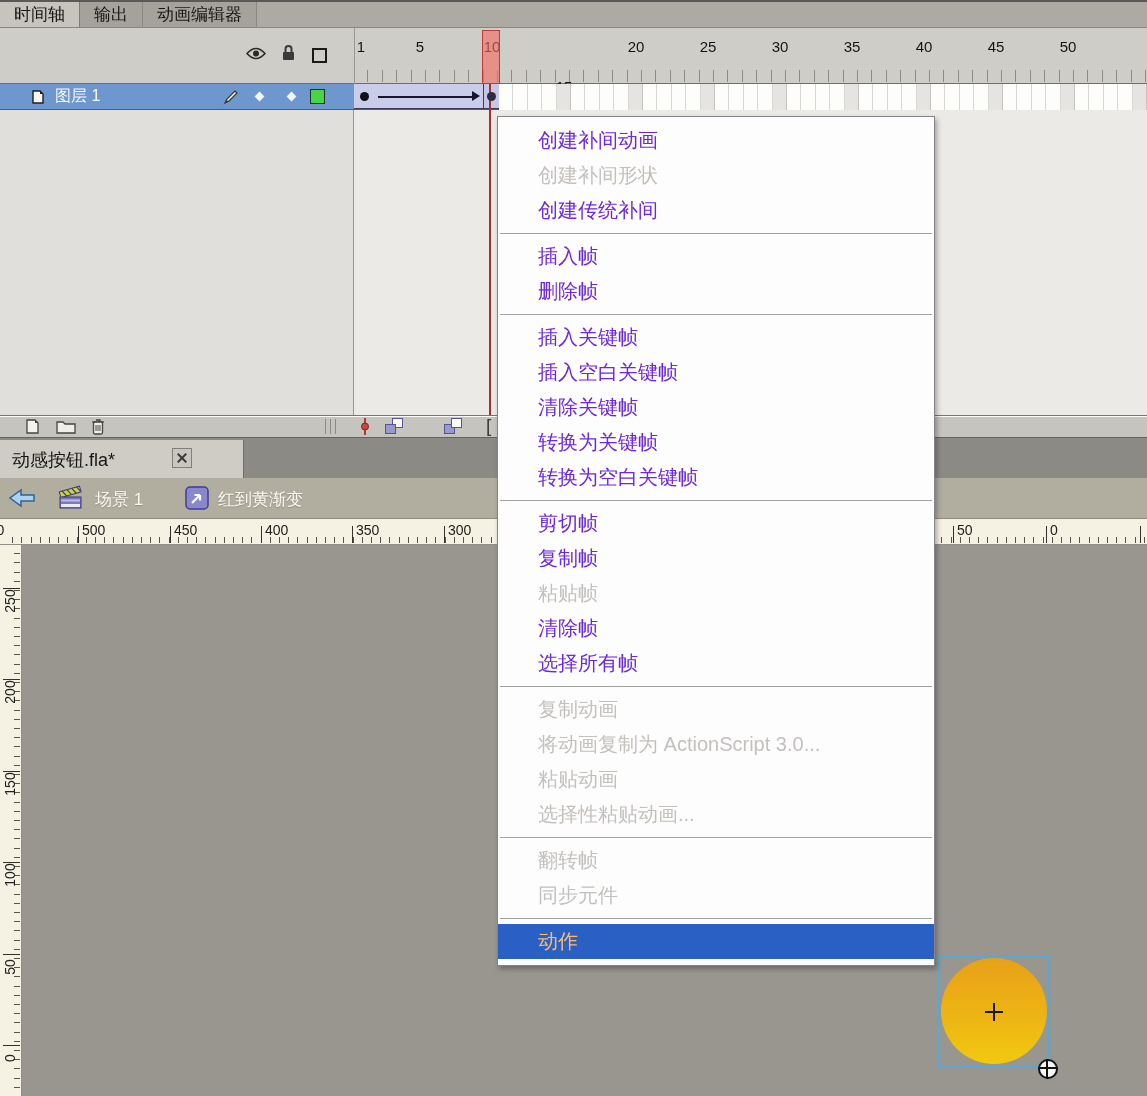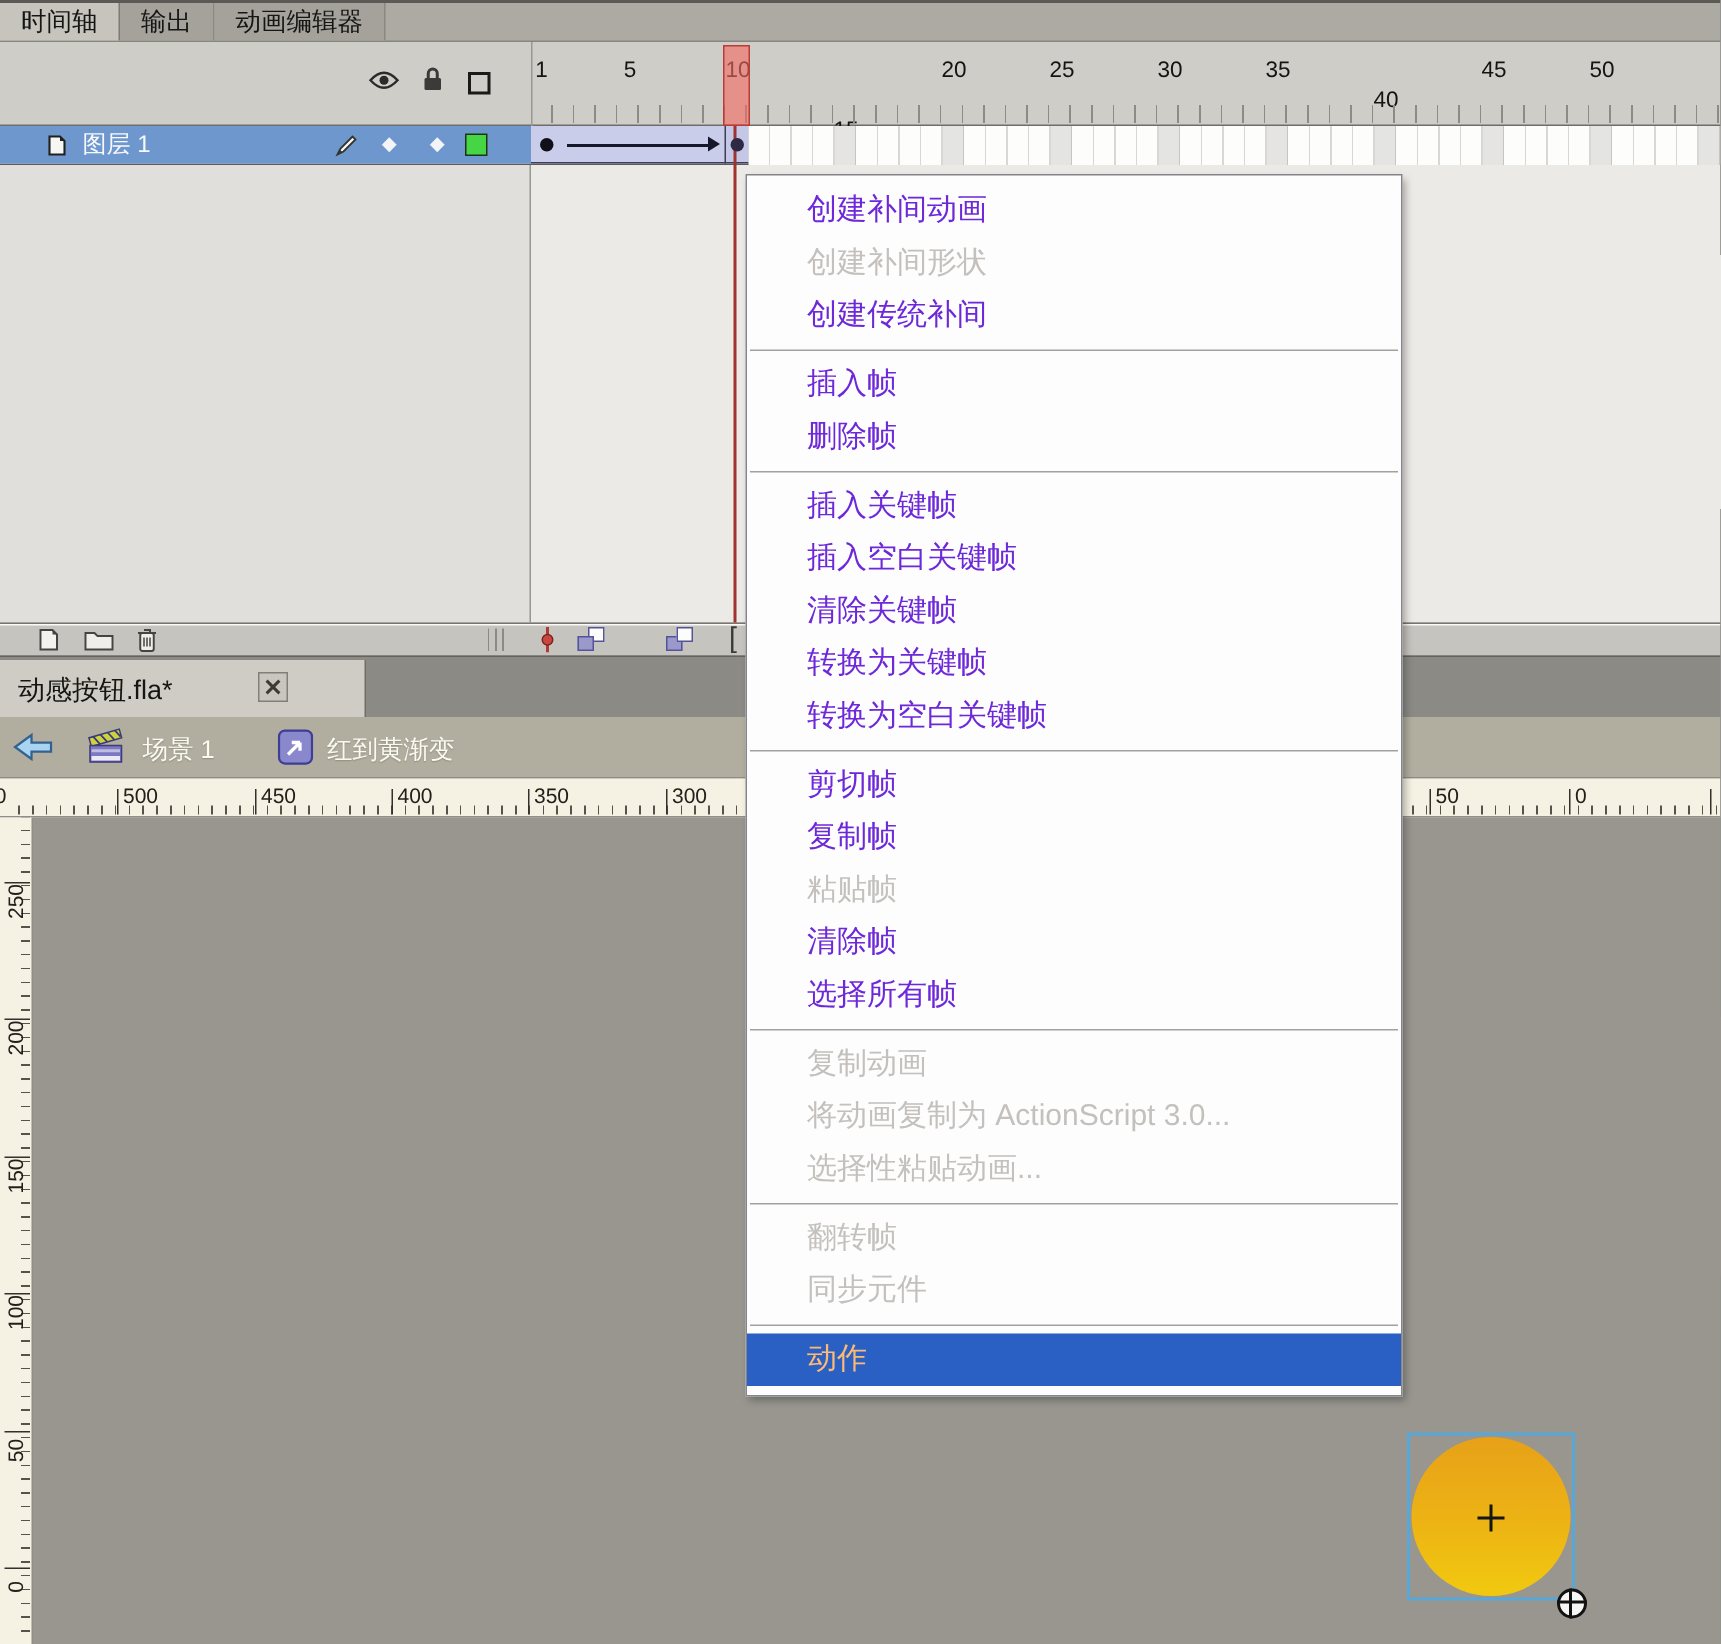--- a/index.html
+++ b/index.html
@@ -137,21 +137,21 @@
     <div class="vdiv-header"></div>
 
     <span class="fnum" style="left:361px;">1</span>
     <span class="fnum" style="left:420px;">5</span>
     <span class="fnum" style="left:492px;">10</span>
     <span class="fnum" style="left:564px;margin-top:40px;">15</span>
     <span class="fnum" style="left:636px;">20</span>
     <span class="fnum" style="left:708px;">25</span>
     <span class="fnum" style="left:780px;">30</span>
     <span class="fnum" style="left:852px;">35</span>
-    <span class="fnum" style="left:924px;margin-top:20px;">40</span>
+    <span class="fnum" style="left:924px;">40</span>
     <span class="fnum" style="left:996px;">45</span>
     <span class="fnum" style="left:1068px;">50</span>
 
     <div class="ftickstrip"></div>
     <div class="playhead-box"></div>
   </div>
   <div class="playhead-line"></div>
 
   <div class="layer-row">
     <div class="layer-left">
@@ -321,20 +321,21 @@
     <div class="mi">转换为空白关键帧</div>
     <div class="msep"></div>
     <div class="mi">剪切帧</div>
     <div class="mi">复制帧</div>
     <div class="mi dis">粘贴帧</div>
     <div class="mi">清除帧</div>
     <div class="mi">选择所有帧</div>
     <div class="msep"></div>
     <div class="mi dis">复制动画</div>
     <div class="mi dis">将动画复制为 ActionScript 3.0...</div>
+    <div class="mi dis">粘贴动画</div>
     <div class="mi dis">选择性粘贴动画...</div>
     <div class="msep"></div>
     <div class="mi dis">翻转帧</div>
     <div class="mi dis">同步元件</div>
     <div class="msep"></div>
     <div class="mi hl">动作</div>
   </div>
 
 </div>
 

